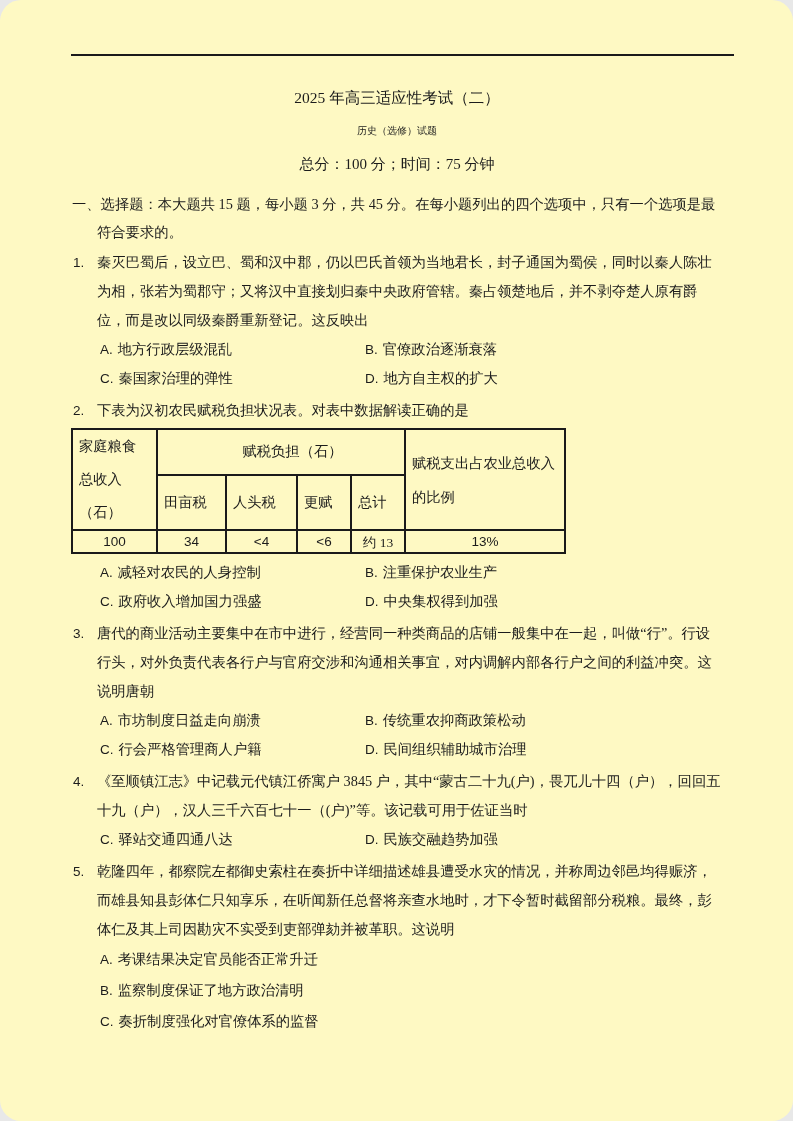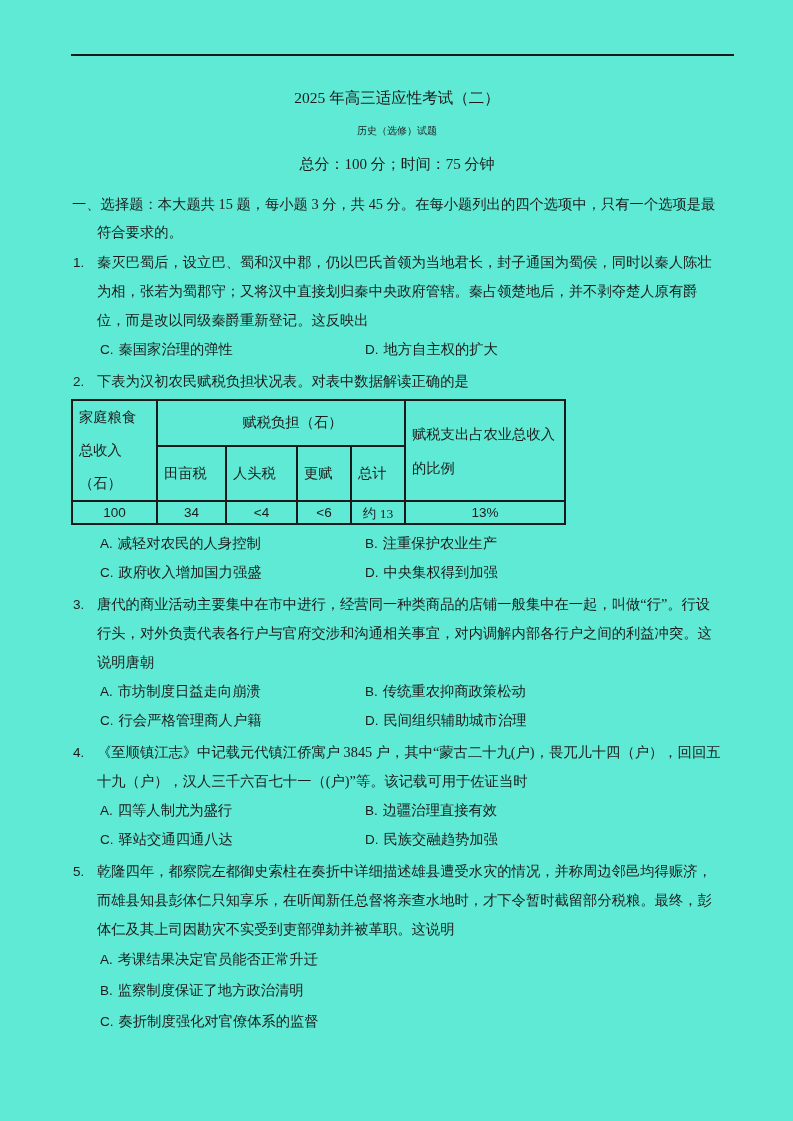--- a/index.html
+++ b/index.html
@@ -1,25 +1,26 @@
 <!DOCTYPE html>
 <html><head>
 <meta charset="utf-8">
 <style>
   html, body { margin: 0; padding: 0; background: #e8e8e8; }
   .page {
     position: relative;
     width: 793px;
     height: 1121px;
     margin: 0 auto;
-    background: #5eead4;
+    background: #fef9c3;
     color: #1c1c1c;
     font-family: "Liberation Serif", serif;
     font-size: 14px;
     overflow: hidden;
+    border-radius: 21px;
   }
   .top-rule {
     position: absolute;
     top: 54px;
     left: 71px;
     width: 663px;
     height: 0;
     border-top: 2px solid #1a1a1a;
   }
   .content {
@@ -98,20 +99,28 @@
   <div class="content">
     <div class="doc-title">2025 年高三适应性考试（二）</div>
     <div class="doc-subtitle">历史（选修）试题</div>
     <div class="doc-score">总分：100 分；时间：75 分钟</div>
     <div class="section-intro">一、选择题：本大题共 15 题，每小题 3 分，共 45 分。在每小题列出的四个选项中，只有一个选项是最符合要求的。</div>
 
     <div class="question">
       <div class="q-stem-wrap">
         <span class="q-num">1.</span>
         <span>秦灭巴蜀后，设立巴、蜀和汉中郡，仍以巴氏首领为当地君长，封子通国为蜀侯，同时以秦人陈壮为相，张若为蜀郡守；又将汉中直接划归秦中央政府管辖。秦占领楚地后，并不剥夺楚人原有爵位，而是改以同级秦爵重新登记。这反映出</span>
+      </div>
+      <div class="opt-row">
+        <div class="opt-left">
+          <span class="opt-label">A.</span><span>地方行政层级混乱</span>
+        </div>
+        <div class="opt-right">
+          <span class="opt-label">B.</span><span>官僚政治逐渐衰落</span>
+        </div>
       </div>
       <div class="opt-row">
         <div class="opt-left">
           <span class="opt-label">C.</span><span>秦国家治理的弹性</span>
         </div>
         <div class="opt-right">
           <span class="opt-label">D.</span><span>地方自主权的扩大</span>
         </div>
       </div>
     </div>
@@ -193,28 +202,20 @@
       </div>
     </div>
 
     <div class="question">
       <div class="q-stem-wrap">
         <span class="q-num">4.</span>
         <span>《至顺镇江志》中记载元代镇江侨寓户 3845 户，其中“蒙古二十九(户)，畏兀儿十四（户），回回五十九（户），汉人三千六百七十一（(户)”等。该记载可用于佐证当时</span>
       </div>
       <div class="opt-row">
         <div class="opt-left">
-          <span class="opt-label">A.</span><span>四等人制尤为盛行</span>
-        </div>
-        <div class="opt-right">
-          <span class="opt-label">B.</span><span>边疆治理直接有效</span>
-        </div>
-      </div>
-      <div class="opt-row">
-        <div class="opt-left">
           <span class="opt-label">C.</span><span>驿站交通四通八达</span>
         </div>
         <div class="opt-right">
           <span class="opt-label">D.</span><span>民族交融趋势加强</span>
         </div>
       </div>
     </div>
 
     <div class="question">
       <div class="q-stem-wrap">

